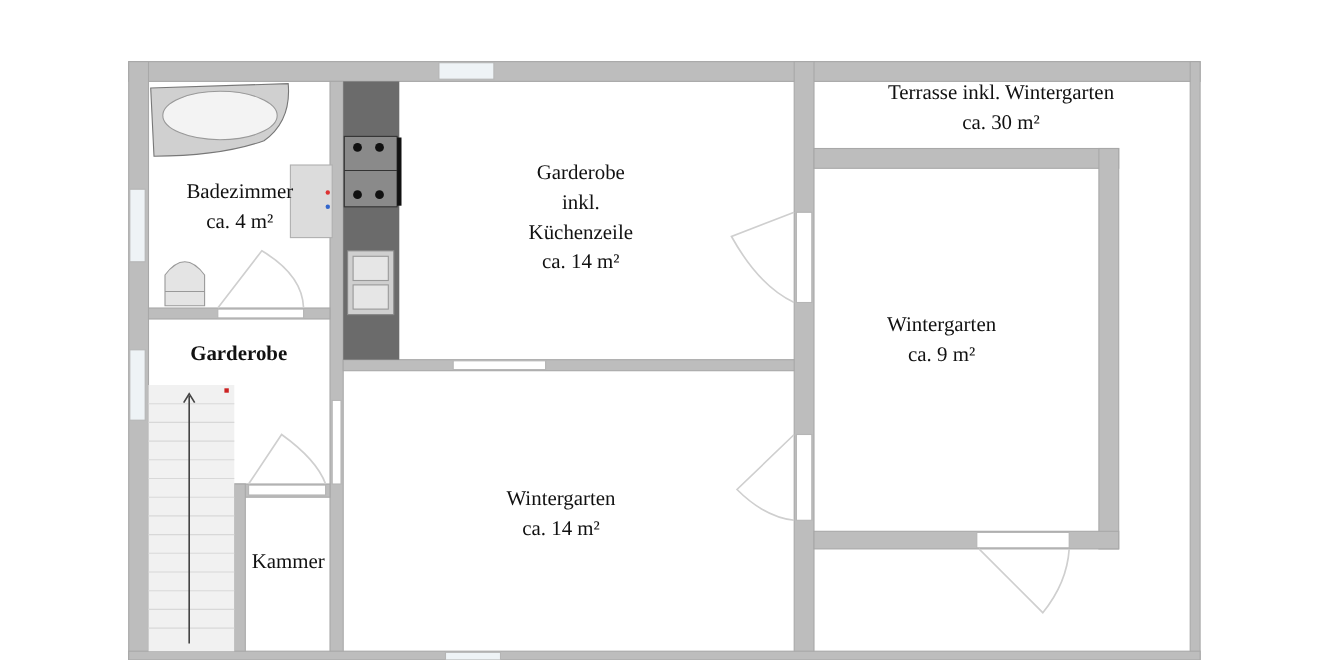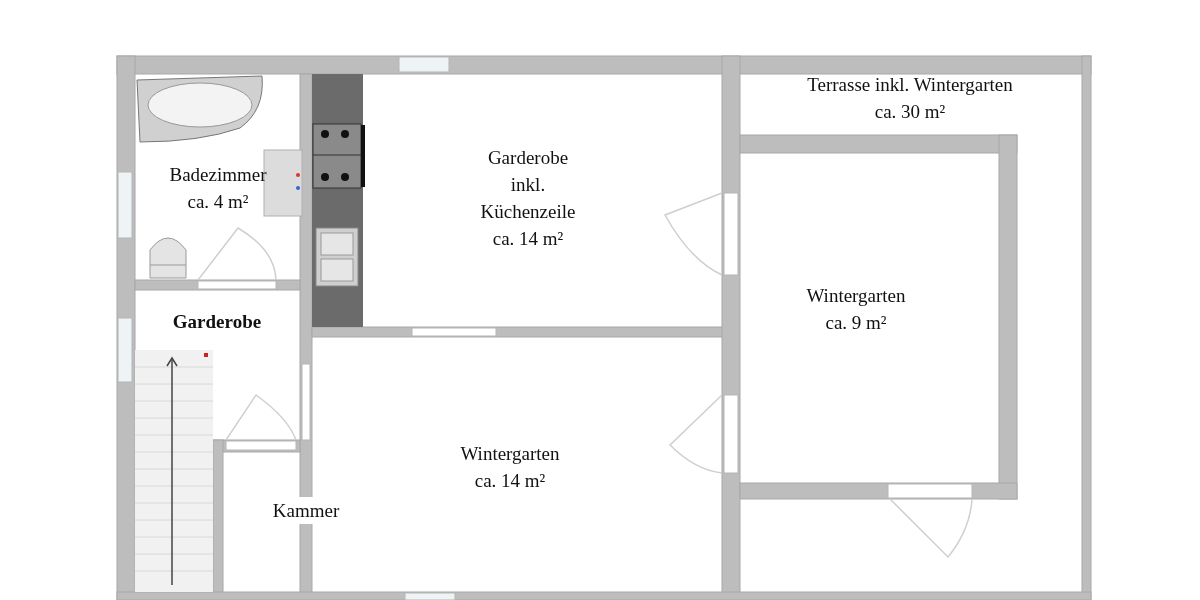--- a/index.html
+++ b/index.html
@@ -136,15 +136,15 @@
   <div>Wintergarten</div>
   <div>ca. 9 m²</div>
 </div>
 <div class="label" style="left:217px; top:308px;font-weight:bold;">
   <div>Garderobe</div>
 </div>
 <div class="label" style="left:510px; top:440px;">
   <div>Wintergarten</div>
   <div>ca. 14 m²</div>
 </div>
-<div class="label" style="left:262px; top:497px; background:#fff;margin-left:44px;">
+<div class="label" style="left:262px; top:497px; background:#fff;">
   <div>Kammer</div>
 </div>
 
 </body></html>

